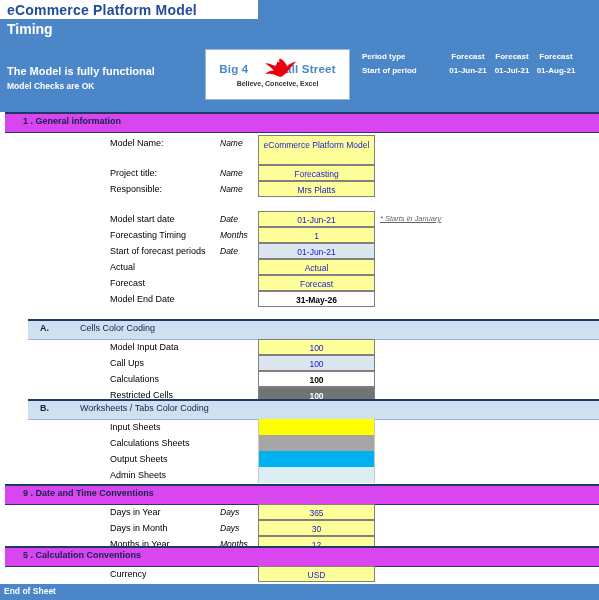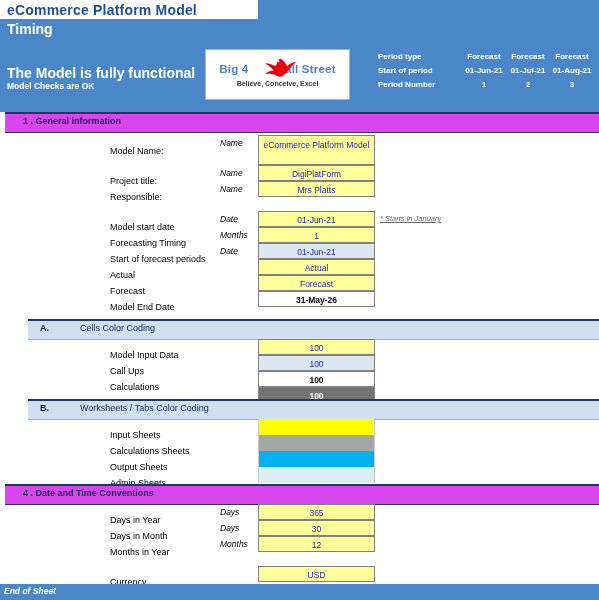--- a/index.html
+++ b/index.html
@@ -11,64 +11,64 @@
     color:#000000;
     -webkit-font-smoothing:none;
   }
   .sheet{position:relative;width:599px;height:600px;}
 
   
   .banner{position:absolute;left:0;top:0;width:599px;height:112px;background:#4a86c8;}
   .title-white{position:absolute;left:0;top:0;width:258px;height:19px;background:#ffffff;}
   .model-title{position:absolute;left:7px;top:2px;font-size:14px;font-weight:bold;color:#1f4e99;letter-spacing:0.2px;}
   .sheet-title{position:absolute;left:7px;top:21px;font-size:14px;font-weight:bold;color:#ffffff;}
-  .status1{position:absolute;left:7px;top:65px;font-size:14px;font-weight:bold;color:#ffffff;}
+  .status1{position:absolute;left:7px;top:65px;font-size:11px;font-weight:bold;color:#ffffff;}
   .status2{position:absolute;left:7px;top:81px;font-size:8.5px;font-weight:bold;color:#ffffff;}
 
   
   .logo-box{position:absolute;left:205px;top:49px;width:143px;height:49px;background:#ffffff;border:1px solid #9bb7d8;}
   .logo-inner{position:relative;width:100%;height:100%;}
   .logo-text{position:absolute;top:13px;width:100%;text-align:center;font-size:11.5px;font-weight:bold;color:#4a86c8;letter-spacing:0.2px;}
   .logo-text .big4{margin-right:26px;}
   .logo-bird{position:absolute;left:56px;top:6px;width:36px;height:24px;}
   .logo-tag{position:absolute;top:30px;width:100%;text-align:center;font-size:7px;font-weight:bold;color:#333333;}
 
   
-  .periods{position:absolute;left:378px;top:50px;width:216px;font-size:8px;color:#ffffff;border-collapse:collapse;}
+  .periods{position:absolute;left:362px;top:50px;width:216px;font-size:8px;color:#ffffff;border-collapse:collapse;}
   .periods td{padding:0;height:14px;line-height:14px;font-weight:bold;color:#ffffff;}
   .periods td.lbl{text-align:left;width:84px;}
   .periods td.val{text-align:center;width:44px;}
 
   
   .secbar{position:absolute;background:#d946ef;border-top:2px solid #1f3864;border-bottom:1px solid #1f3864;}
   .secbar .txt{position:absolute;left:18px;top:2px;font-size:9px;font-weight:bold;color:#11244a;white-space:nowrap;}
   .subbar{position:absolute;background:#cfe0f0;border-top:2px solid #1f3864;border-bottom:1px solid #9ab3d2;}
   .subbar .letter{position:absolute;left:12px;top:2px;font-size:9px;font-weight:bold;color:#11244a;}
   .subbar .txt{position:absolute;left:52px;top:2px;font-size:9px;font-weight:normal;color:#11244a;white-space:nowrap;}
 
   
   .row{position:absolute;height:16px;}
-  .rlabel{position:absolute;left:110px;top:8px;font-size:9px;color:#000000;white-space:nowrap;line-height:16px;}
+  .rlabel{position:absolute;left:110px;top:0;font-size:9px;color:#000000;white-space:nowrap;line-height:16px;}
   .runit{position:absolute;left:220px;top:0;font-size:8.5px;font-style:italic;color:#000000;line-height:16px;}
   .note{position:absolute;left:380px;top:0;font-size:7.5px;font-style:italic;color:#666666;line-height:16px;white-space:nowrap;text-decoration:underline;}
 
   .cell{position:absolute;left:258px;top:0;width:117px;height:16px;line-height:16px;text-align:center;
         font-size:8.5px;box-sizing:border-box;border:1px solid #808080;}
   .c-input{background:#ffff99;color:#1a1ad0;}
   .c-callup{background:#dce6f1;color:#1a1ad0;}
   .c-calc{background:#ffffff;color:#000000;font-weight:bold;}
   .c-restricted{background:#737373;color:#ffffff;font-weight:bold;}
   .c-tall{height:30px;line-height:14px;padding-top:2px;}
 
   
   .swatch{position:absolute;left:258px;top:0;width:117px;height:16px;box-sizing:border-box;border-left:1px solid #c8c8c8;border-right:1px solid #c8c8c8;}
 
   
   .footer{position:absolute;left:0;width:599px;height:16px;background:#4a86c8;}
-  .footer span{position:absolute;left:4px;top:2px;font-size:8.5px;font-weight:bold;color:#ffffff;font-style:italic;}
+  .footer span{position:absolute;left:4px;top:2px;font-size:8.5px;font-weight:bold;color:#ffffff;}
 </style>
 </head>
 <body>
 
 <div class="sheet">
 
   <div class="banner">
     <div class="title-white"></div>
     <div class="model-title">eCommerce Platform Model</div>
     <div class="sheet-title">Timing</div>
@@ -95,43 +95,37 @@
         <td class="val">Forecast</td>
         <td class="val">Forecast</td>
         <td class="val">Forecast</td>
       </tr>
       <tr>
         <td class="lbl">Start of period</td>
         <td class="val">01-Jun-21</td>
         <td class="val">01-Jul-21</td>
         <td class="val">01-Aug-21</td>
       </tr>
-      <tr>
-        <td class="lbl">Period Number</td>
-        <td class="val">1</td>
-        <td class="val">2</td>
-        <td class="val">3</td>
-      </tr>
     </tbody>
       </table>
   </div>
 
   <div class="secbar" style="left:5px;top:112px;width:594px;height:18px;">
     <div class="txt">1 .  General information</div>
   </div>
 
   <div class="row" style="left:0;top:135px;height:30px;">
     <div class="rlabel">Model Name:</div>
     <div class="runit">Name</div>
     <div class="cell c-input c-tall">eCommerce Platform Model</div>
   </div>
   <div class="row" style="left:0;top:165px;">
     <div class="rlabel">Project title:</div>
     <div class="runit">Name</div>
-    <div class="cell c-input">DigiPlatForm</div>
+    <div class="cell c-input">Forecasting</div>
   </div>
   <div class="row" style="left:0;top:181px;">
     <div class="rlabel">Responsible:</div>
     <div class="runit">Name</div>
     <div class="cell c-input">Mrs Platts</div>
   </div>
 
 
   <div class="row" style="left:0;top:211px;">
     <div class="rlabel">Model start date</div>
@@ -201,39 +195,42 @@
   <div class="row" style="left:0;top:451px;">
     <div class="rlabel">Output Sheets</div>
     <div class="swatch" style="background: rgb(0, 176, 240);"></div>
   </div>
   <div class="row" style="left:0;top:467px;">
     <div class="rlabel">Admin Sheets</div>
     <div class="swatch" style="background: rgb(219, 238, 244);"></div>
   </div>
 
   <div class="secbar" style="left:5px;top:484px;width:594px;height:18px;">
-    <div class="txt">4 .  Date and Time Conventions</div>
+    <div class="txt">9 .  Date and Time Conventions</div>
   </div>
 
   <div class="row" style="left:0;top:504px;">
     <div class="rlabel">Days in Year</div>
     <div class="runit">Days</div>
     <div class="cell c-input">365</div>
   </div>
   <div class="row" style="left:0;top:520px;">
     <div class="rlabel">Days in Month</div>
     <div class="runit">Days</div>
     <div class="cell c-input">30</div>
   </div>
   <div class="row" style="left:0;top:536px;">
     <div class="rlabel">Months in Year</div>
     <div class="runit">Months</div>
     <div class="cell c-input">12</div>
   </div>
 
+  <div class="secbar" style="left:5px;top:546px;width:594px;height:18px;">
+    <div class="txt">5 .  Calculation Conventions</div>
+  </div>
 
   <div class="row" style="left:0;top:566px;">
     <div class="rlabel">Currency</div>
     <div class="cell c-input">USD</div>
   </div>
 
   <div class="footer" style="top:584px;">
     <span>End of Sheet</span>
   </div>
 

